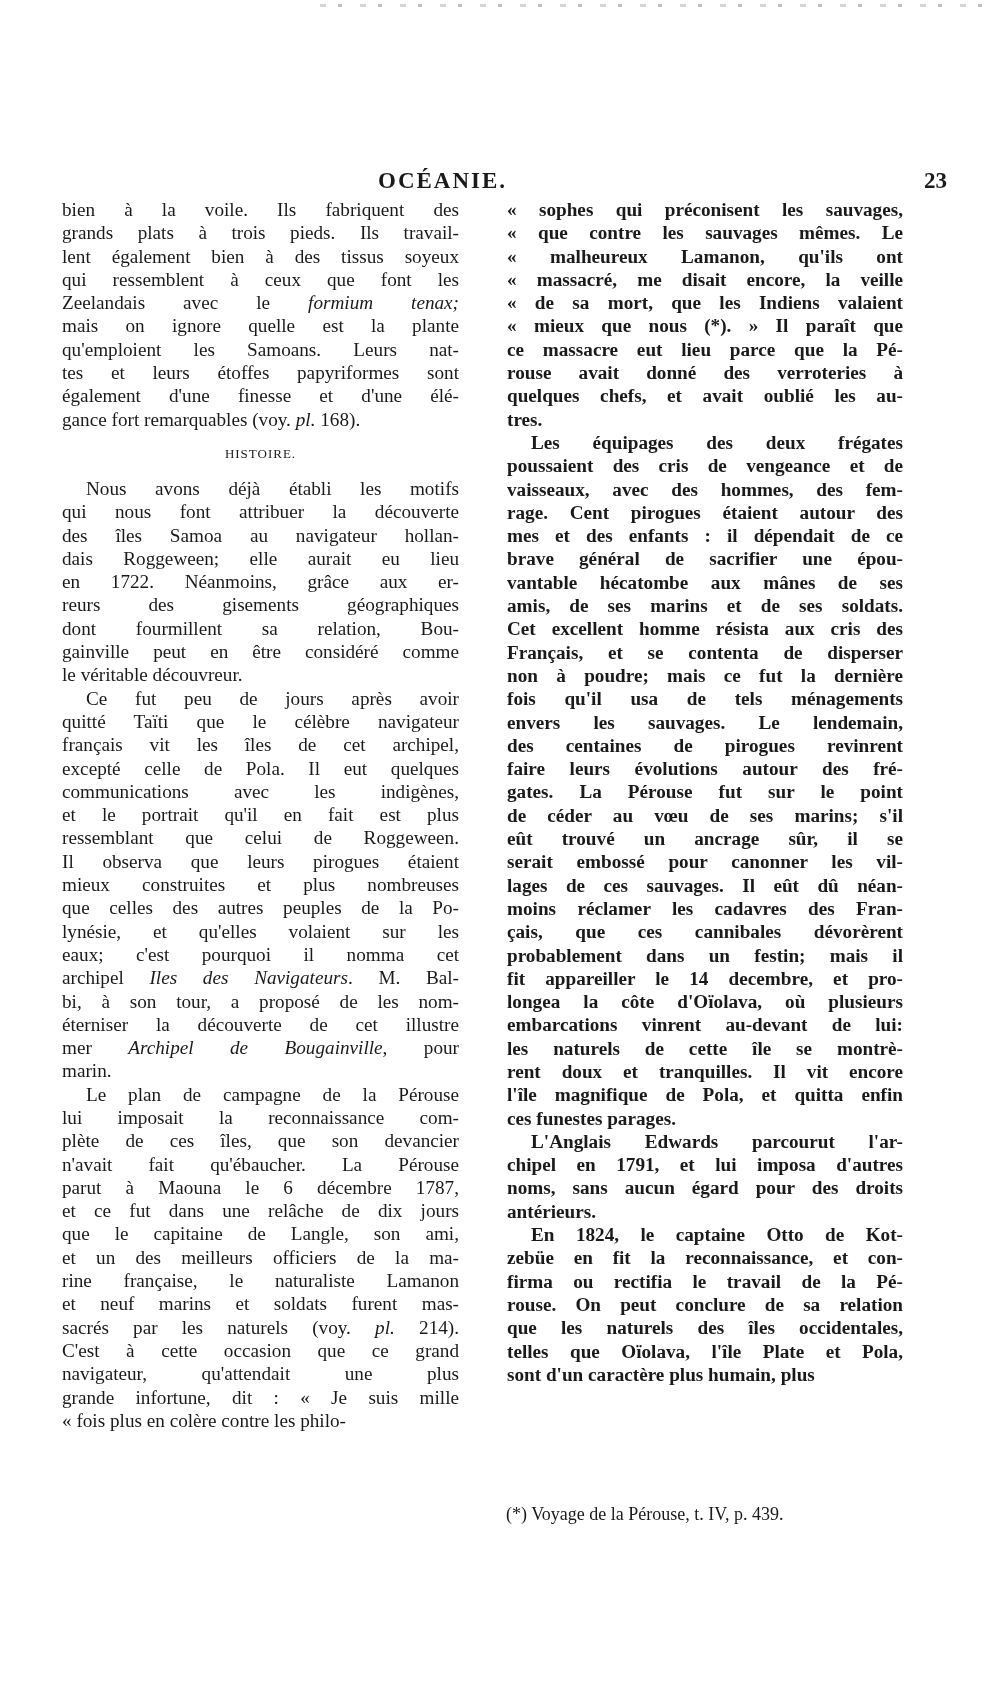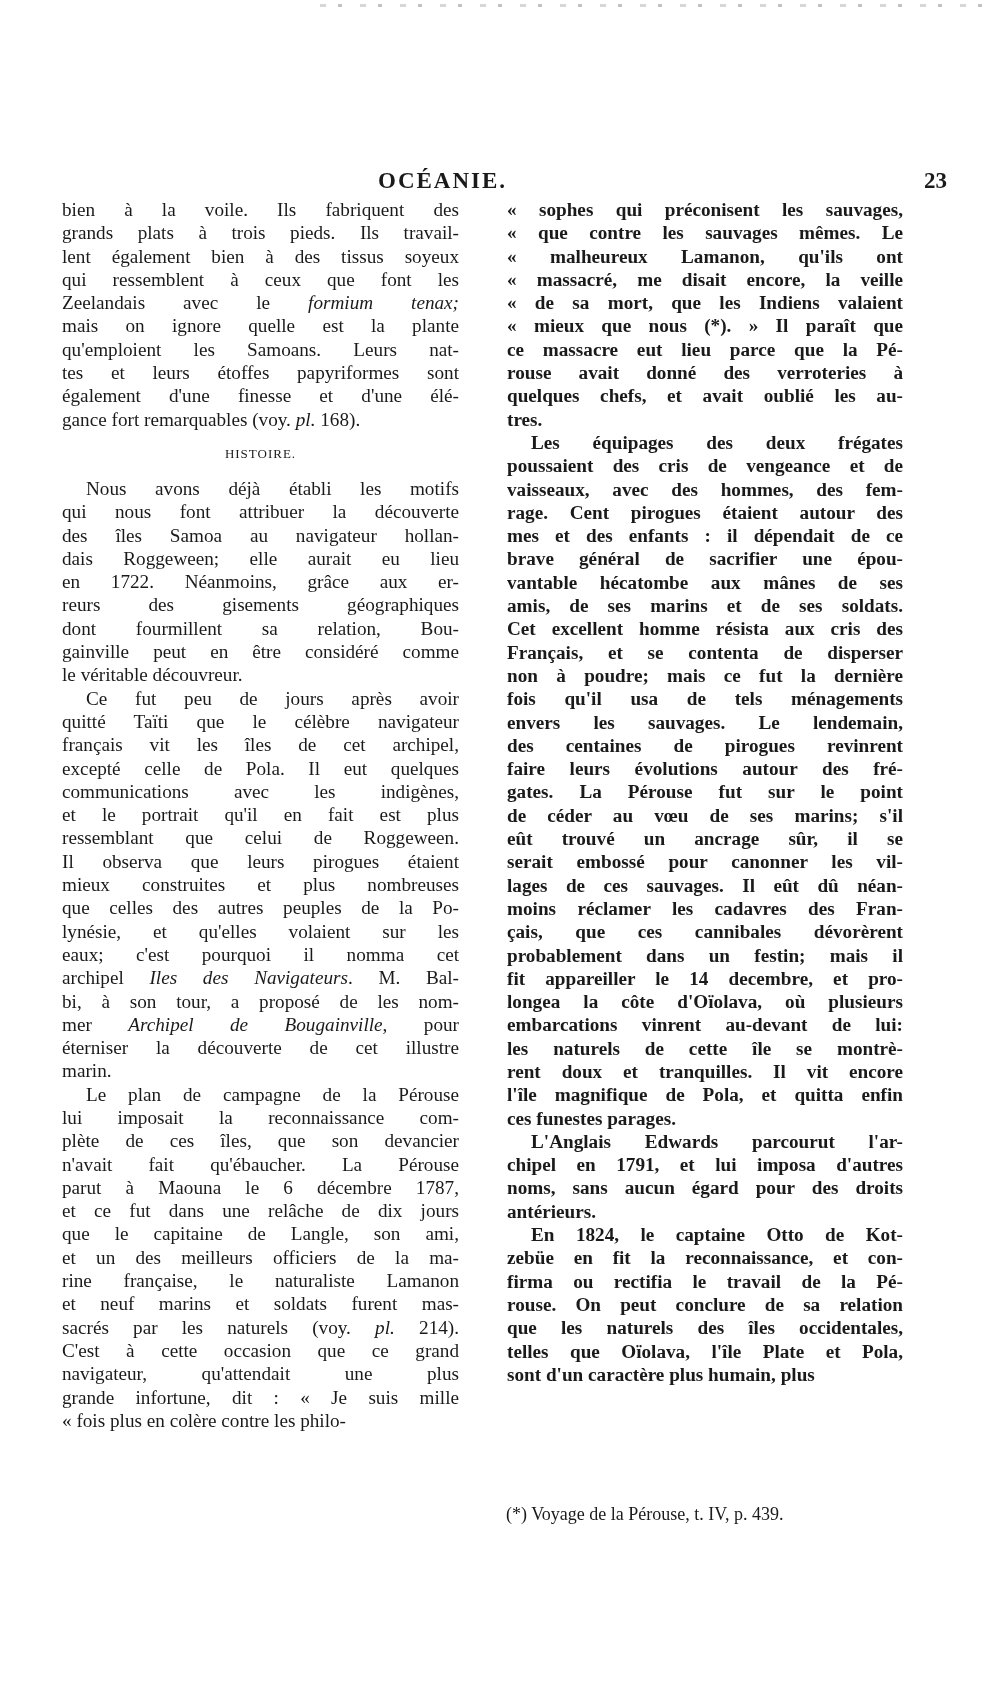--- a/index.html
+++ b/index.html
@@ -65,22 +65,22 @@
       <div class="line ">communications avec les indigènes,</div>
       <div class="line ">et le portrait qu'il en fait est plus</div>
       <div class="line ">ressemblant que celui de Roggeween.</div>
       <div class="line ">Il observa que leurs pirogues étaient</div>
       <div class="line ">mieux construites et plus nombreuses</div>
       <div class="line ">que celles des autres peuples de la Po-</div>
       <div class="line ">lynésie, et qu'elles volaient sur les</div>
       <div class="line ">eaux; c'est pourquoi il nomma cet</div>
       <div class="line ">archipel <i>Iles des Navigateurs</i>. M. Bal-</div>
       <div class="line ">bi, à son tour, a proposé de les nom-</div>
+      <div class="line ">éterniser la découverte de cet illustre</div>
       <div class="line ">mer <i>Archipel de Bougainville</i>, pour</div>
-      <div class="line ">éterniser la découverte de cet illustre</div>
       <div class="line  last">marin.</div>
     </div>
     <div>
       <div class="line  indent">Le plan de campagne de la Pérouse</div>
       <div class="line ">lui imposait la reconnaissance com-</div>
       <div class="line ">plète de ces îles, que son devancier</div>
       <div class="line ">n'avait fait qu'ébaucher. La Pérouse</div>
       <div class="line ">parut à Maouna le 6 décembre 1787,</div>
       <div class="line ">et ce fut dans une relâche de dix jours</div>
       <div class="line ">que le capitaine de Langle, son ami,</div>

